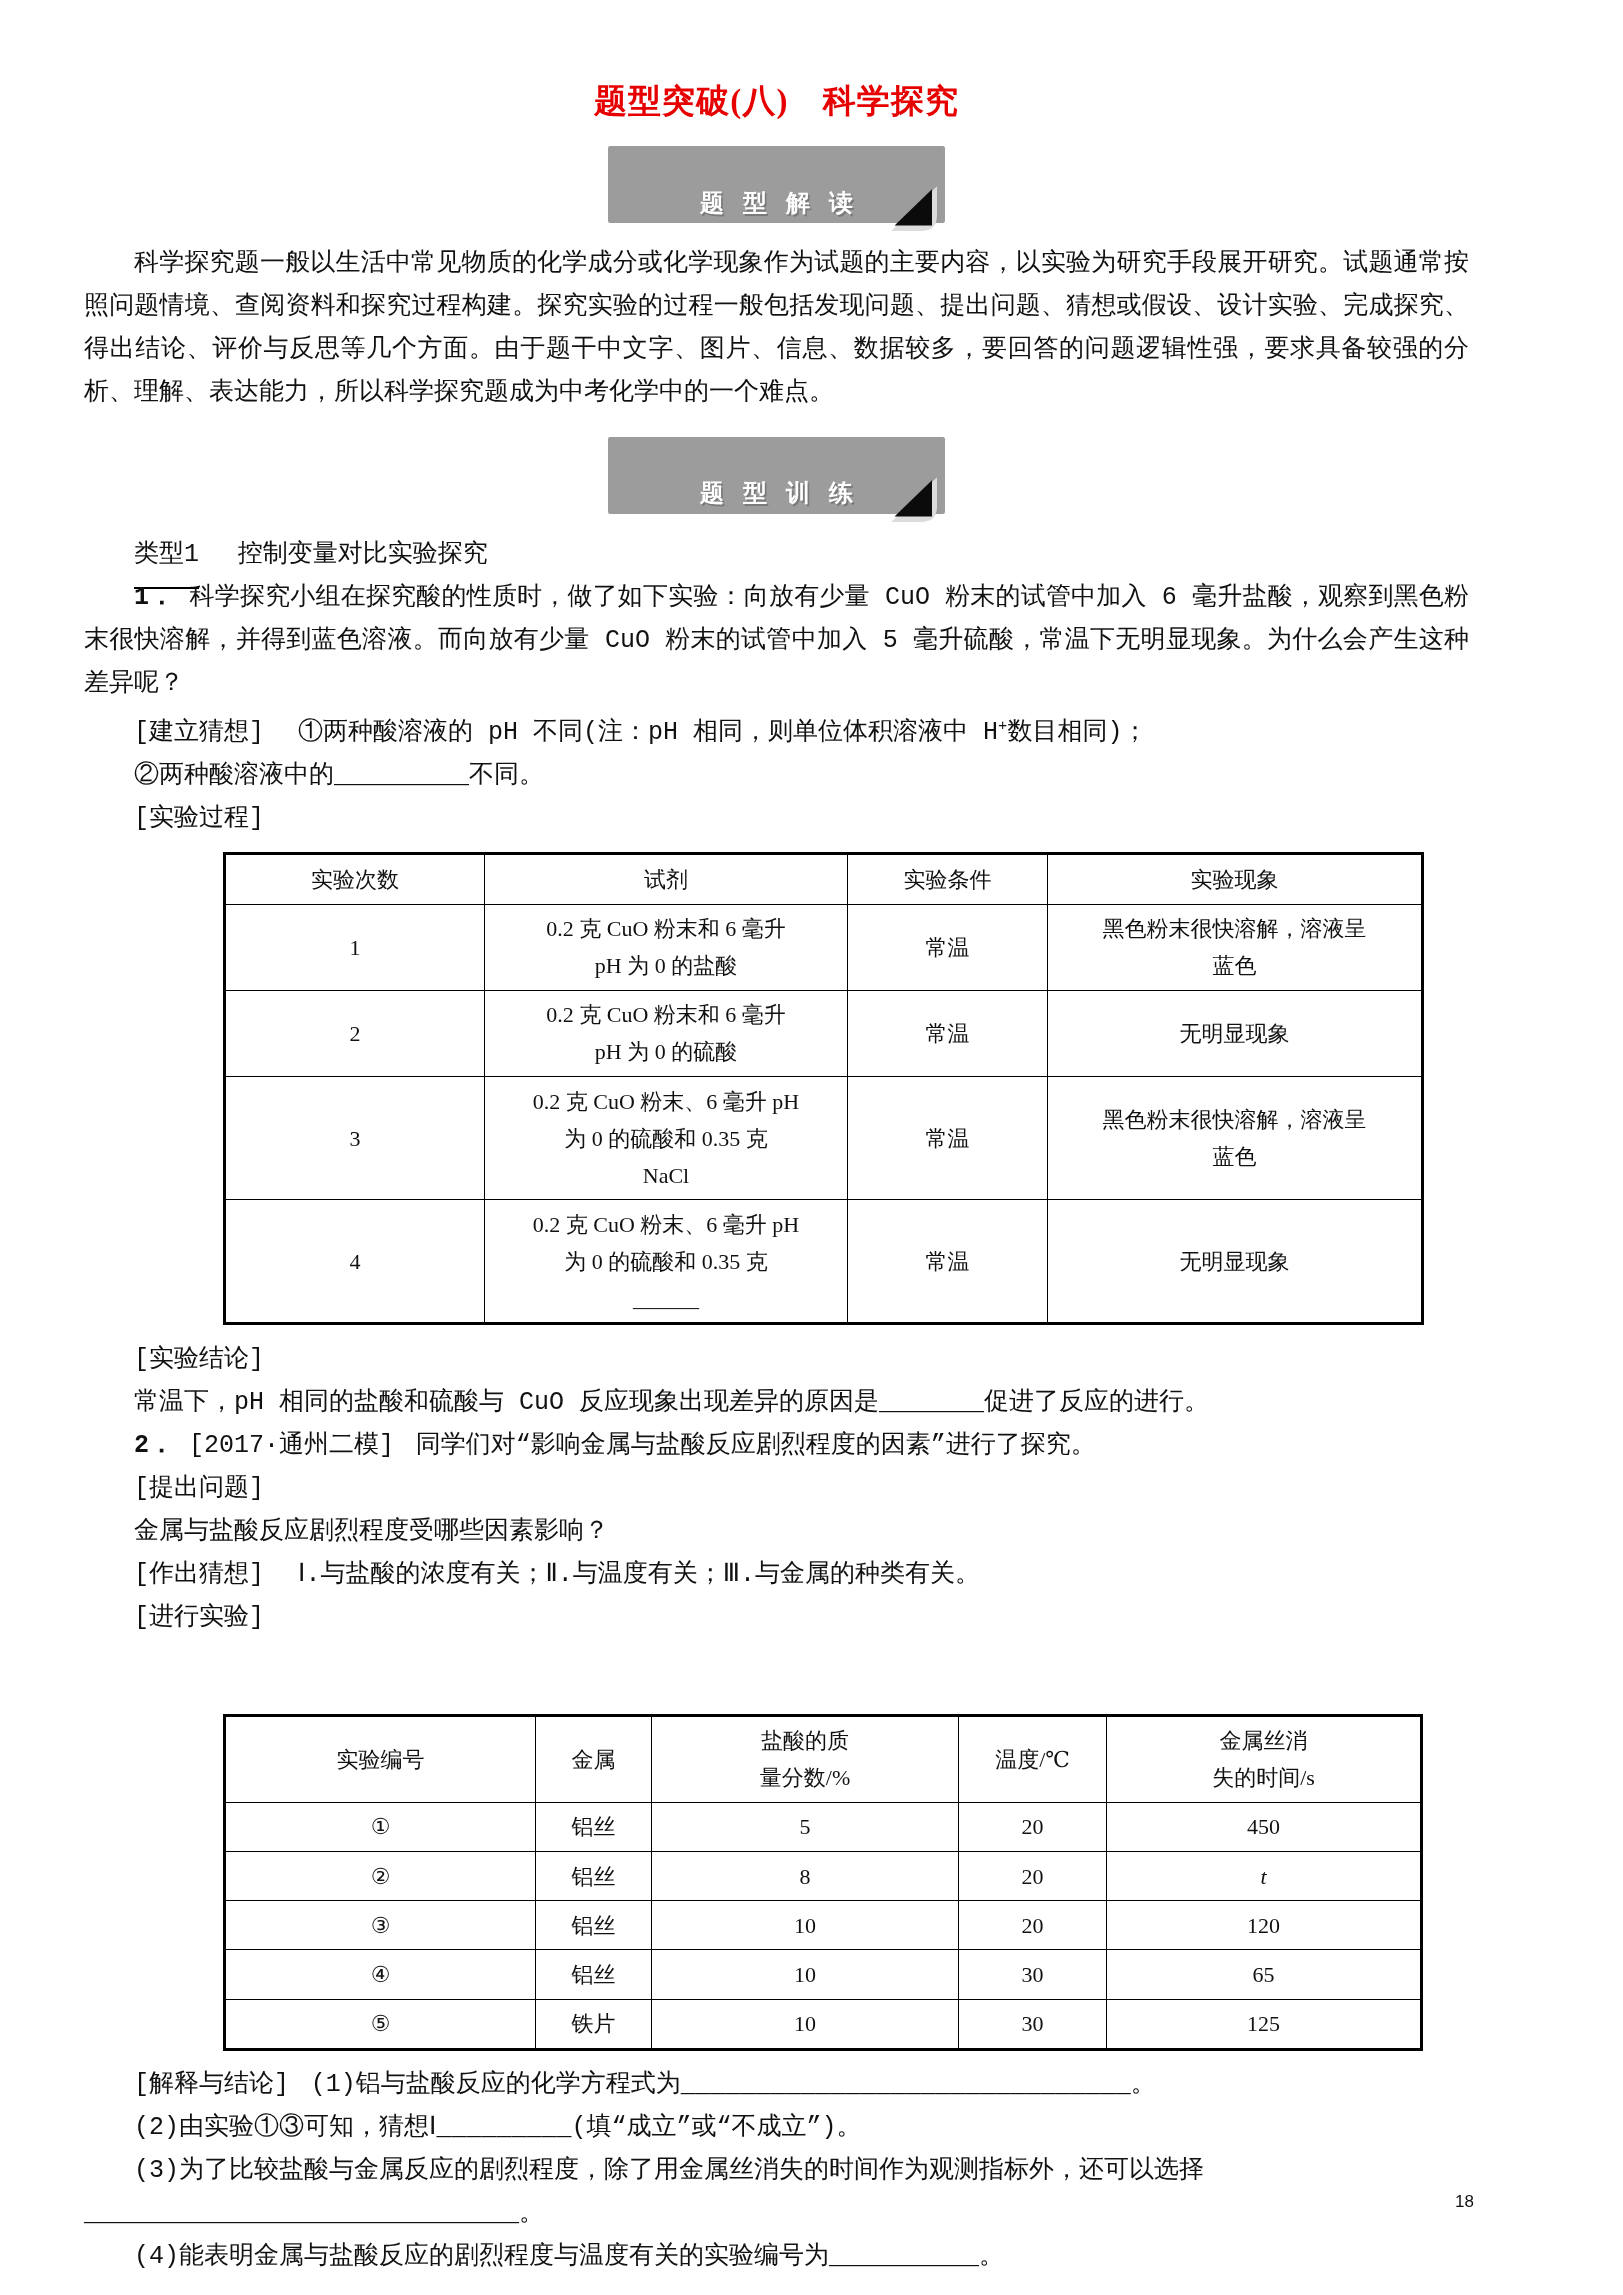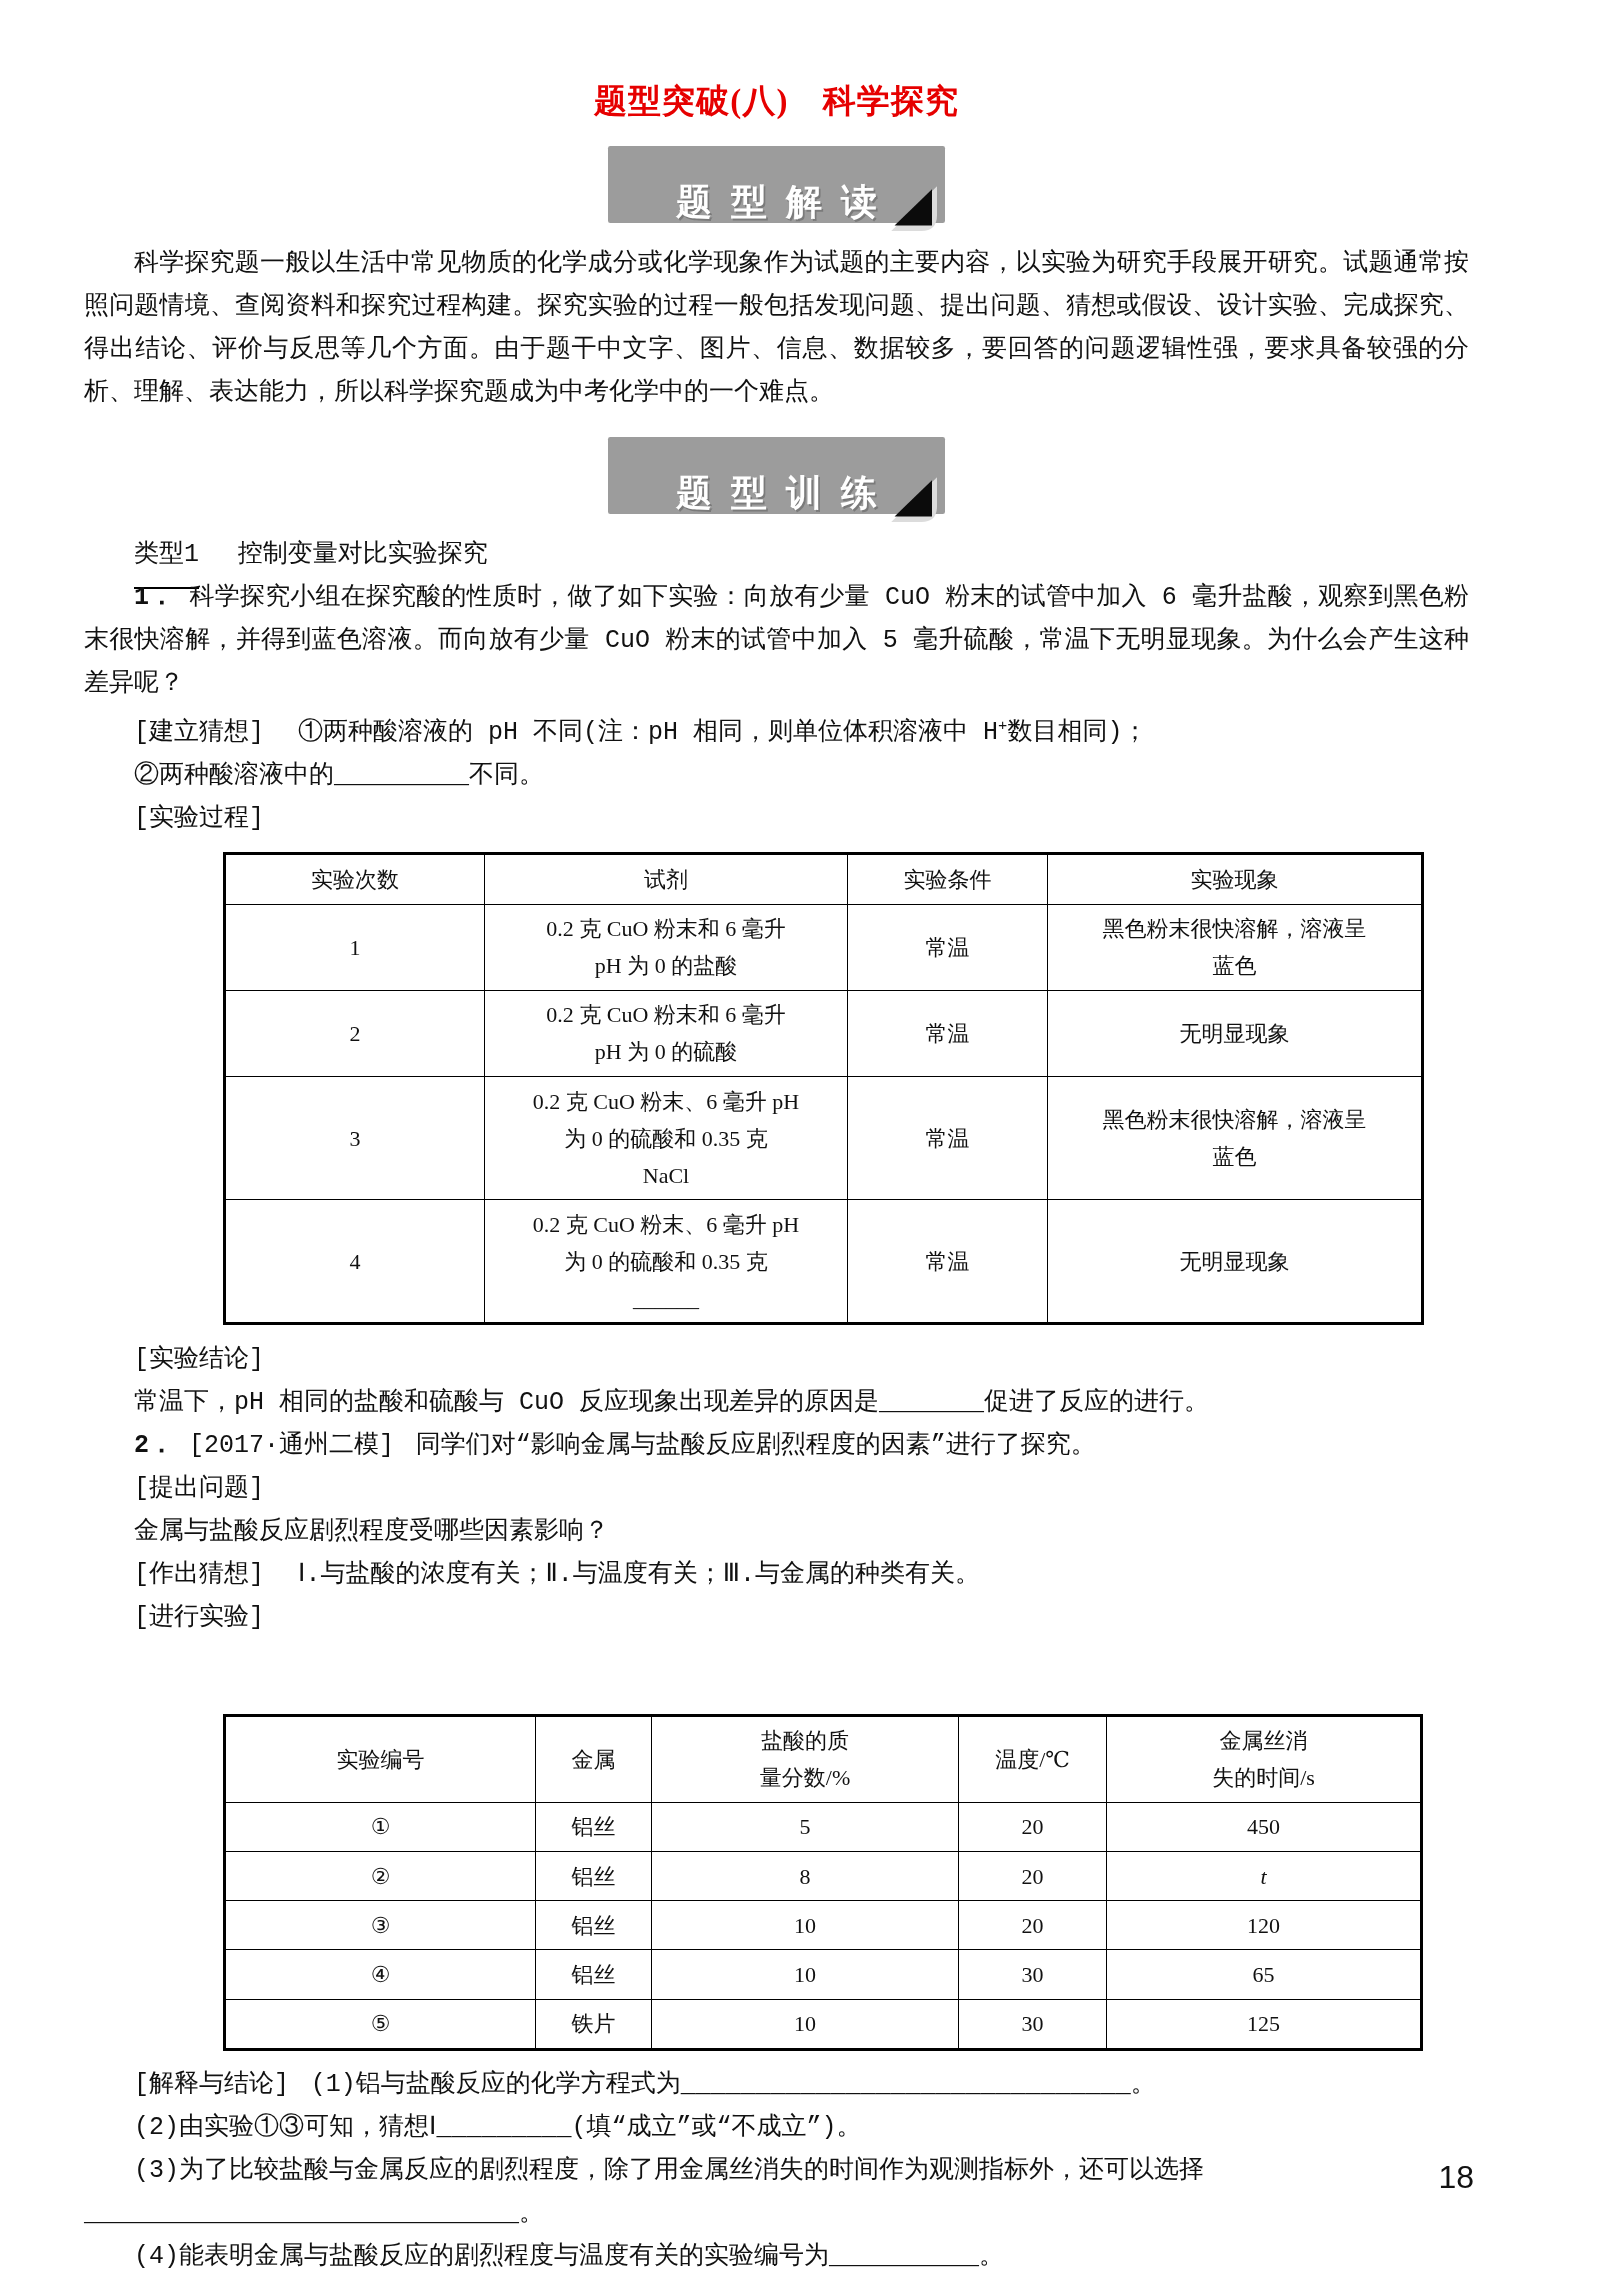--- a/index.html
+++ b/index.html
@@ -31,21 +31,21 @@
     margin: 22.4px auto 19px auto;
     display: flex;
     align-items: center;
     justify-content: center;
     border-radius: 2.2px;
   }
   .banner .banner-label {
     color: #ffffff;
     font-family: "Liberation Sans", "DejaVu Sans", sans-serif;
     font-weight: bold;
-    font-size: 36px;
+    font-size: 24px;
     letter-spacing: 19px;
     text-indent: 19px;
     text-shadow: 1.7px 1.7px 0 rgba(60,60,60,0.35);
     white-space: nowrap;
     margin-top: 36px;
   }
   .banner .fold {
     position: absolute;
     right: 7.9px;
     bottom: -7.9px;
@@ -92,23 +92,23 @@
   }
   table.data-table td em {
     font-style: italic;
     font-family: "Liberation Serif", serif;
   }
   #table2 { margin-top: 75px; }
 
   .pageno {
     position: absolute;
     right: 79px;
-    bottom: 99px;
+    bottom: 83px;
     font-family: "Liberation Sans", "DejaVu Sans", sans-serif;
-    font-size: 32px;
+    font-size: 17px;
     color: #111;
   }
 </style>
 </head>
 <body>
 
 <div class="page">
   <div class="content">
 
     <h1 class="doc-title">题型突破(八)　科学探究</h1>

